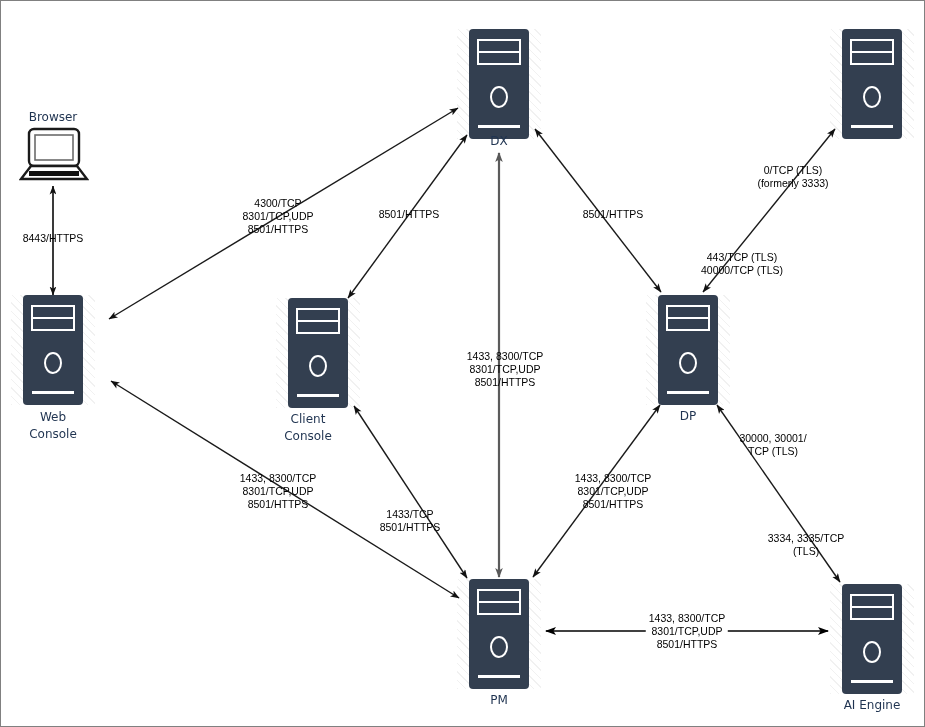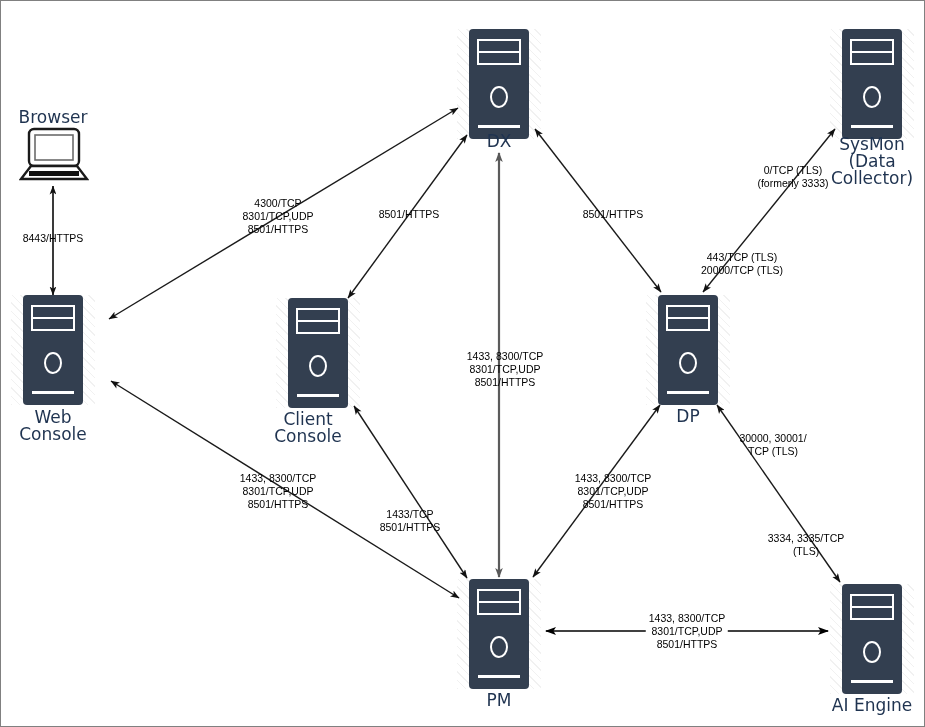--- a/index.html
+++ b/index.html
@@ -53,21 +53,21 @@
     width:70%;height:3px;
     background:#ffffff;
   }
   .node-label{
     position:absolute;
     left:50%;
     transform:translateX(-50%);
     white-space:nowrap;
     text-align:center;
     color:#1f3350;
-    font-size:17px;
+    font-size:12px;
     line-height:17px;
     font-family:"DejaVu Sans", sans-serif;
   }
   .laptop{position:absolute;}
   .edge-label{
     position:absolute;
     white-space:nowrap;
     text-align:center;
     color:#000000;
     font-size:10.5px;
@@ -205,25 +205,20 @@
   <div class="node" style="left:841px;top:28px;width:60px;height:110px;">
     <div class="hatch"></div>
     <div class="tower">
       <div class="vent">
           <i></i>
         </div>
       <div class="pwr"></div>
       <div class="slot"></div>
     </div>
   </div>
-  <div class="node-label" style="left:871px;top:135px;">
-    <div>SysMon</div>
-    <div>(Data</div>
-    <div>Collector)</div>
-  </div>
 
   <div class="node" style="left:841px;top:583px;width:60px;height:110px;">
     <div class="hatch"></div>
     <div class="tower">
       <div class="vent">
           <i></i>
         </div>
       <div class="pwr"></div>
       <div class="slot"></div>
     </div>
@@ -271,21 +266,21 @@
     <div>8501/HTTPS</div>
   </div>
 
   <div class="edge-label" style="left:792px;top:176px;">
     <div>0/TCP (TLS)</div>
     <div>(formerly 3333)</div>
   </div>
 
   <div class="edge-label" style="left:741px;top:263px;">
     <div>443/TCP (TLS)</div>
-    <div>20000/TCP (TLS)</div>
+    <div>40000/TCP (TLS)</div>
   </div>
 
   <div class="edge-label" style="left:772px;top:444px;">
     <div>30000, 30001/</div>
     <div>TCP (TLS)</div>
   </div>
 
   <div class="edge-label" style="left:805px;top:544px;">
     <div>3334, 3335/TCP</div>
     <div>(TLS)</div>

